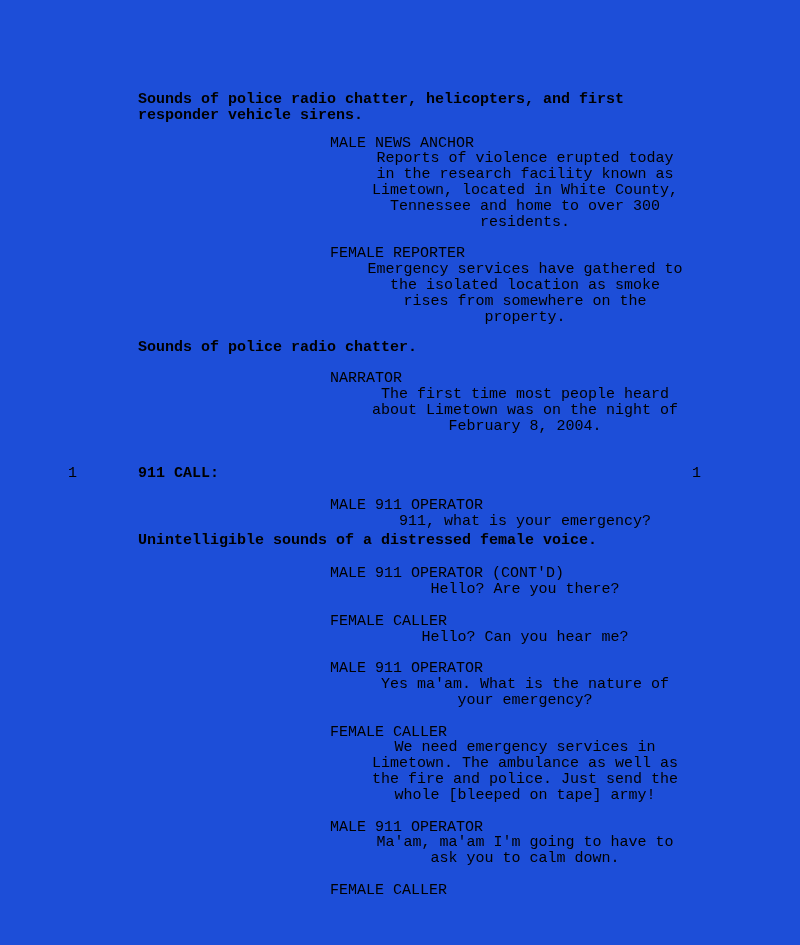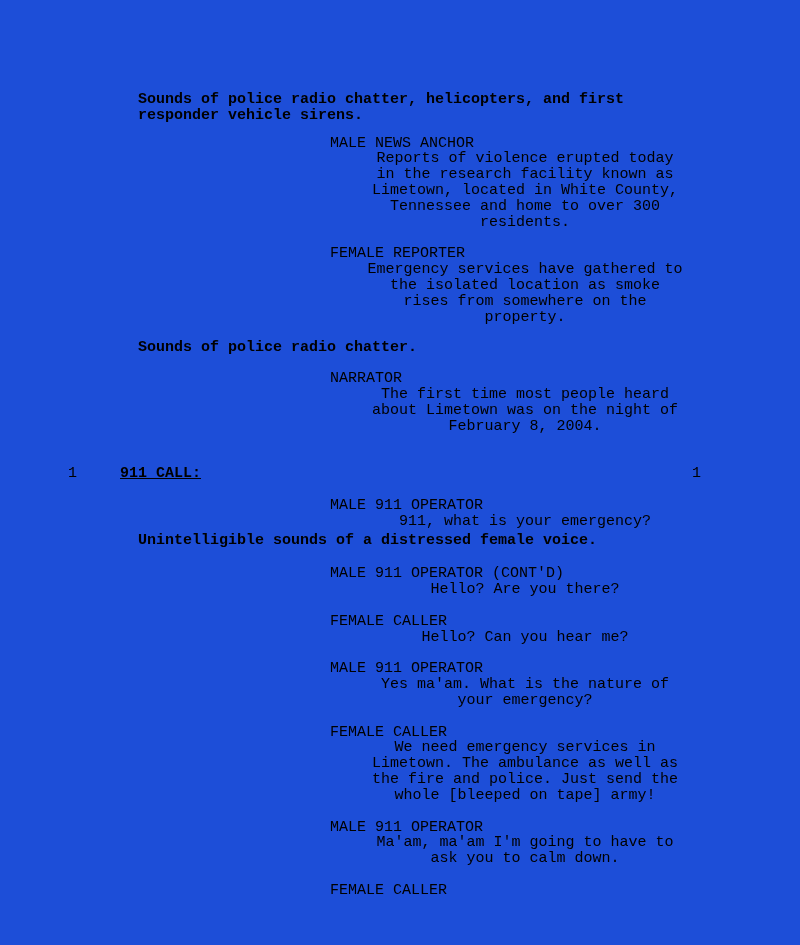--- a/index.html
+++ b/index.html
@@ -51,22 +51,21 @@
     position: absolute;
     top: 0;
     font-weight: normal;
     white-space: pre;
   }
   .block.scene_heading .num-left  { left: 68px; }
   .block.scene_heading .num-right { left: 692px; }
   .block.scene_heading .slug {
     position: absolute;
     top: 0;
-    left: 120px;
-    text-decoration: underline;
+    left: 138px;
     white-space: pre;
   }
 </style>
 </head>
 <body>
 
 <div class="page">
   <div class="content">
       <div class="block action" style="margin-top: 0px;">
         <div class="line">Sounds of police radio chatter, helicopters, and first</div>

